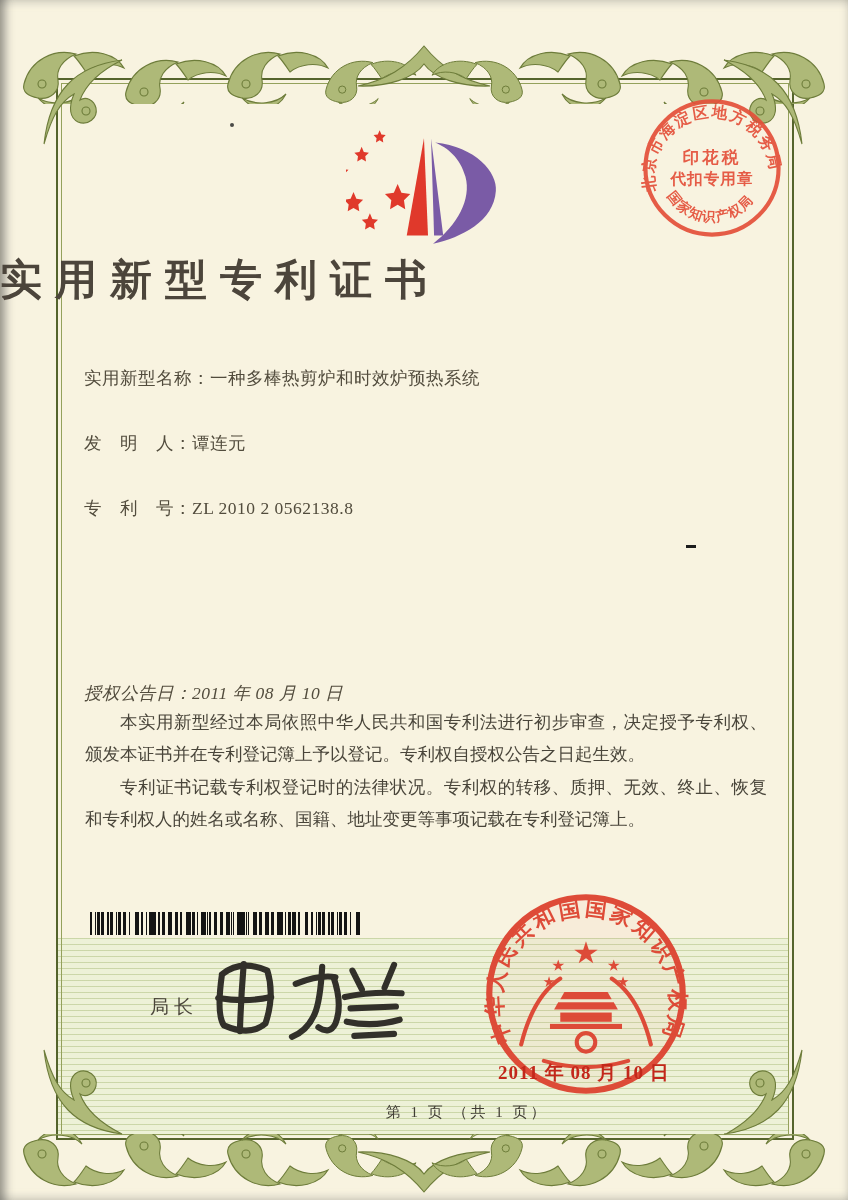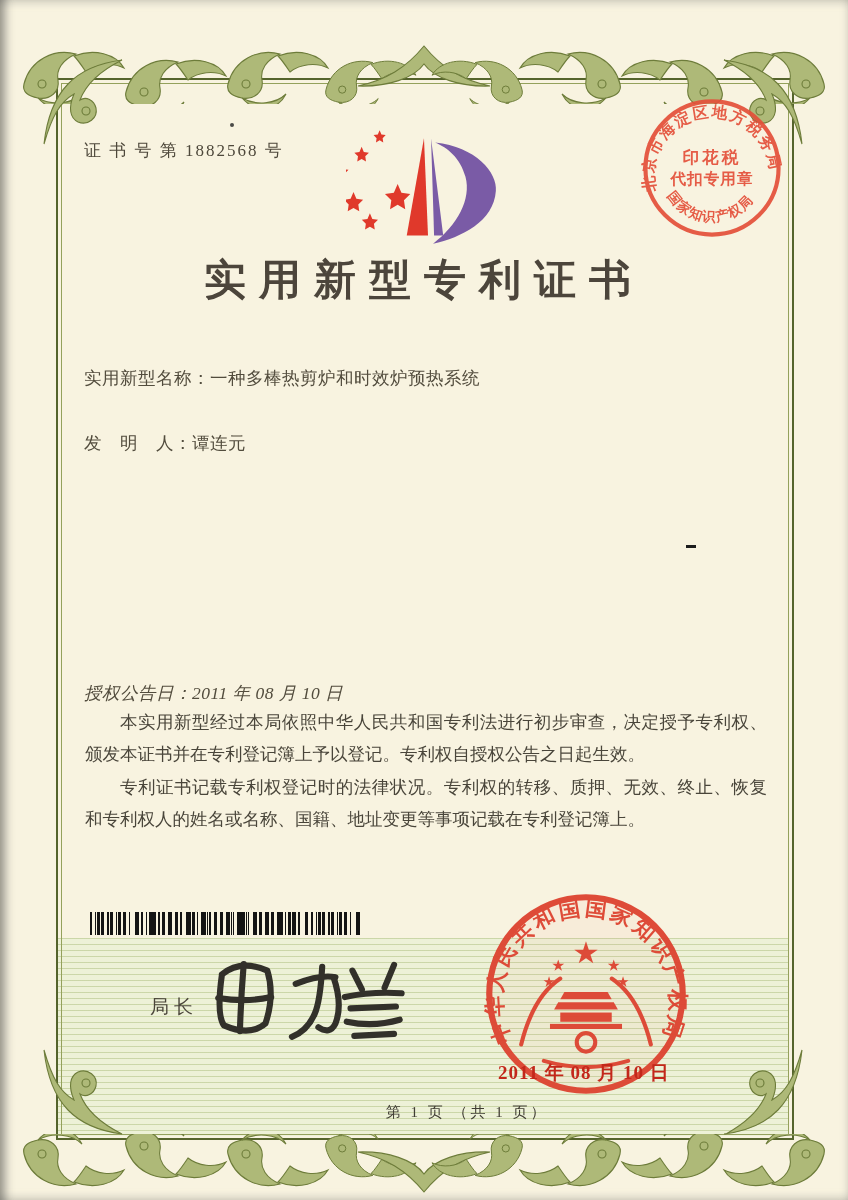--- a/index.html
+++ b/index.html
@@ -26,21 +26,21 @@
   .band-bottom{top:1134px;transform:scaleY(-1);}
   .corner{position:absolute;width:92px;height:92px;z-index:4;}
   .c-tl{left:34px;top:56px;}
   .c-tr{left:720px;top:56px;transform:scaleX(-1);}
   .c-bl{left:34px;top:1046px;transform:scaleY(-1);}
   .c-br{left:720px;top:1046px;transform:scale(-1,-1);}
   .orn{fill:#aeb978;stroke:#6d7c3a;stroke-width:1.1;}
   
   .certno{position:absolute;left:84px;top:139px;font-size:17px;letter-spacing:2px;color:#4e483b;z-index:5;}
   .logo{position:absolute;left:346px;top:130px;width:162px;height:122px;z-index:5;}
-  .title{position:absolute;left:0;top:252px;width:848px;text-align:center;
+  .title{position:absolute;left:0;top:252px;width:848px;
     font-size:42px;font-weight:600;letter-spacing:13px;color:#4c453b;z-index:5;}
   .field{position:absolute;left:84px;font-size:17.5px;color:#524c3d;letter-spacing:.5px;z-index:5;white-space:nowrap;}
   .f0{top:366px;} .f1{top:431px;} .f2{top:496px;} .f3{top:557px;} .f4{top:619px;} .f5{top:681px;font-style:italic;}
   .body-text{position:absolute;left:84px;top:706px;width:684px;z-index:5;
     font-size:17.5px;line-height:1.82;color:#49453a;text-align:justify;}
   .body-text p{margin:1px;text-indent:2em;}
   
   .barcode{position:absolute;left:90px;top:912px;width:272px;height:23px;z-index:5;
     background-image:
       repeating-linear-gradient(90deg,#141414 0 2px,transparent 2px 5px,#141414 5px 6px,transparent 6px 11px,#141414 11px 14px,transparent 14px 17px),
@@ -118,21 +118,20 @@
     <circle class="orn" cx="52" cy="55" r="4"></circle>
   </svg>
   <svg class="corner c-br" viewBox="0 0 92 92">
     <path class="orn" d="M88,4 C42,10 16,34 10,88 C18,60 26,46 40,38 C34,52 36,62 44,66 C54,70 64,62 62,52 C60,44 52,40 46,44 C52,28 68,14 86,4 Z"></path>
     <circle class="orn" cx="52" cy="55" r="4"></circle>
   </svg>
 
   <div class="guilloche"></div>
   <div class="frame"></div>
 
-  <div class="certno">证 书 号 第 1882568 号</div>
 
   <svg class="logo" viewBox="0 0 160 120">
     <g fill="#e0392b">
       <path d="M52,20 l3,7 7,1 -5,5 1,7 -6,-3.5 -6,3.5 1,-7 -5,-5 7,-1 Z" transform="translate(-14,28) scale(1.25)"></path>
       <path d="M52,20 l3,7 7,1 -5,5 1,7 -6,-3.5 -6,3.5 1,-7 -5,-5 7,-1 Z" transform="translate(-42,42) scale(0.95)"></path>
       <path d="M52,20 l3,7 7,1 -5,5 1,7 -6,-3.5 -6,3.5 1,-7 -5,-5 7,-1 Z" transform="translate(-44,18) scale(0.75)"></path>
       <path d="M52,20 l3,7 7,1 -5,5 1,7 -6,-3.5 -6,3.5 1,-7 -5,-5 7,-1 Z" transform="translate(-22,2) scale(0.72)"></path>
       <path d="M52,20 l3,7 7,1 -5,5 1,7 -6,-3.5 -6,3.5 1,-7 -5,-5 7,-1 Z" transform="translate(2,-12) scale(0.6)"></path>
       <path d="M52,20 l3,7 7,1 -5,5 1,7 -6,-3.5 -6,3.5 1,-7 -5,-5 7,-1 Z" transform="translate(-18,66) scale(0.8)"></path>
       <path d="M60,104 L77,8 L81,104 Z"></path>
@@ -140,20 +139,21 @@
     <g fill="#7a5ba6">
       <path d="M84,8 L87,104 L96,104 Z"></path>
       <path d="M88,12 C128,16 150,42 148,60 C146,90 114,106 86,112 C110,94 124,68 118,46 C113,27 100,17 88,12 Z"></path>
     </g>
   </svg>
 
   <div class="title">实用新型专利证书</div>
 
   <div class="field f0"><span>实用新型名称：</span><span>一种多棒热剪炉和时效炉预热系统</span></div>
   <div class="field f1"><span>发　明　人：</span><span>谭连元</span></div>
+  <div class="field f2"><span>专　利　号：</span><span>ZL 2010 2 0562138.8</span></div>
   <div class="field f5"><span>授权公告日：</span><span>2011 年 08 月 10 日</span></div>
 
   <div class="body-text">
     <p>本实用新型经过本局依照中华人民共和国专利法进行初步审查，决定授予专利权、颁发本证书并在专利登记簿上予以登记。专利权自授权公告之日起生效。</p>
     <p>专利证书记载专利权登记时的法律状况。专利权的转移、质押、无效、终止、恢复和专利权人的姓名或名称、国籍、地址变更等事项记载在专利登记簿上。</p>
   </div>
 
   <div class="barcode"></div>
 
   <div class="sig-title">局长</div>

